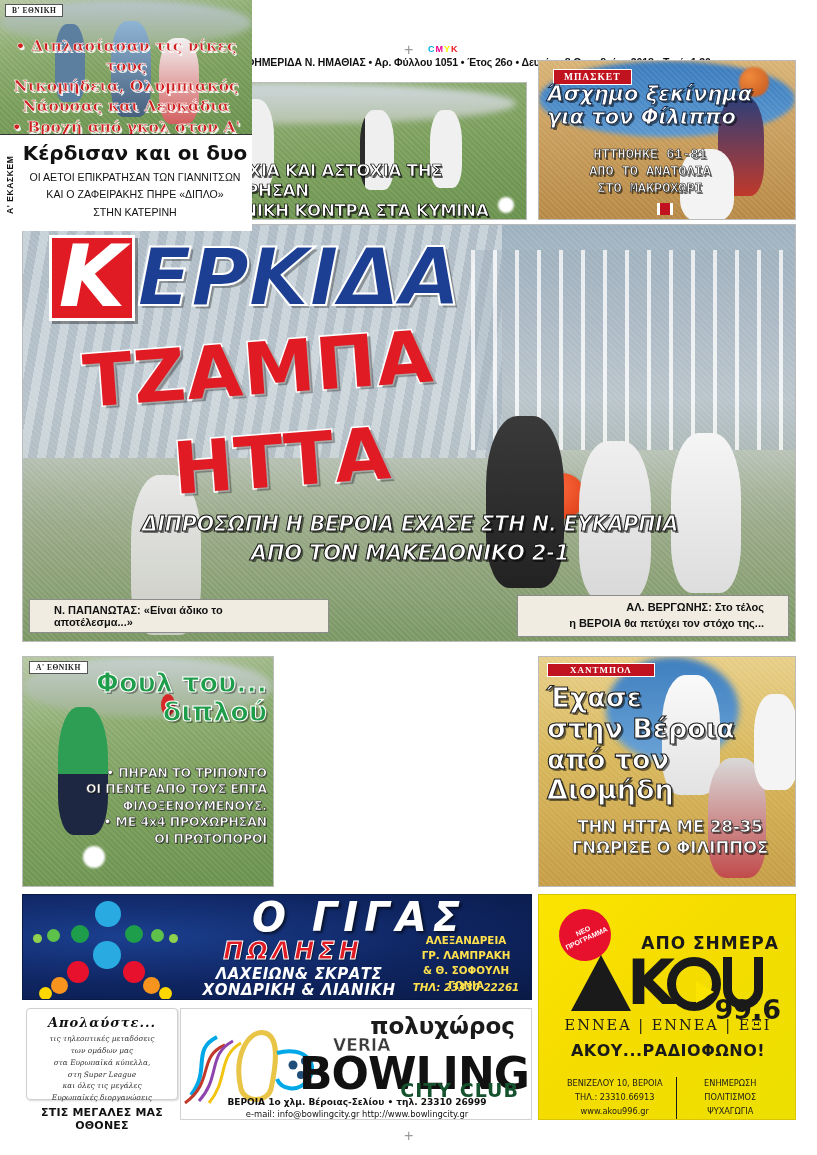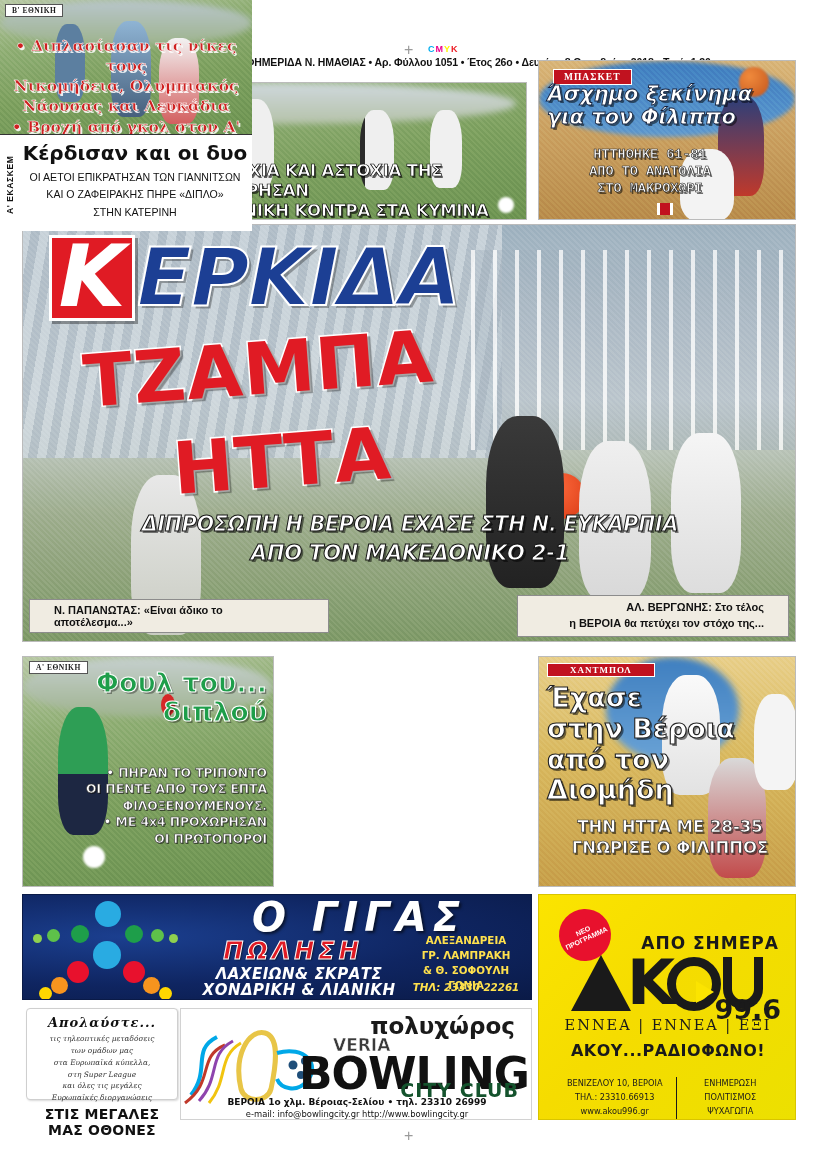--- a/index.html
+++ b/index.html
@@ -177,21 +177,21 @@
              font-family:"DejaVu Sans", sans-serif; font-weight:bold; font-style:italic;
              font-size:10.3px; color:#ffe14d; }
 
   .ad-tv { position:absolute; left:26px; top:1008px; width:152px; height:92px;
            background:#fff; border:1px solid #cfcfcf; border-radius:4px; box-shadow:1px 1px 2px rgba(0,0,0,.15); }
   .tv-title { text-align:center; margin-top:6px; font-family:"DejaVu Serif", serif;
               font-weight:bold; font-style:italic; font-size:13px; color:#111; letter-spacing:1px; }
   .tv-body { text-align:center; margin-top:3px; font-family:"DejaVu Serif", serif;
              font-style:italic; font-size:7.4px; line-height:1.6; color:#333; }
   .tv-last { text-align:center; margin-top:2px; font-family:"DejaVu Sans", sans-serif;
-             font-weight:bold; font-size:14px; color:#111; letter-spacing:.2px; }
+             font-weight:bold; font-size:11px; color:#111; letter-spacing:.2px; }
 
   .ad-bowl { position:absolute; left:180px; top:1008px; width:352px; height:112px;
              background:#fff; border:1px solid #d2d2d2; overflow:hidden; }
   .bowl-word1 { position:absolute; right:16px; top:4px;
                 font-family:"DejaVu Sans", sans-serif; font-weight:bold; font-size:23px; color:#1a1a1a; }
   .bowl-veria { position:absolute; left:152px; top:26px;
                 font-family:"DejaVu Sans", sans-serif; font-weight:bold; font-size:17px; color:#3a3a3a;
                 -webkit-text-stroke:.5px #fff; }
   .bowl-main { position:absolute; left:118px; top:43px;
                font-family:"DejaVu Sans", sans-serif; font-weight:bold; font-size:44px; line-height:1;

